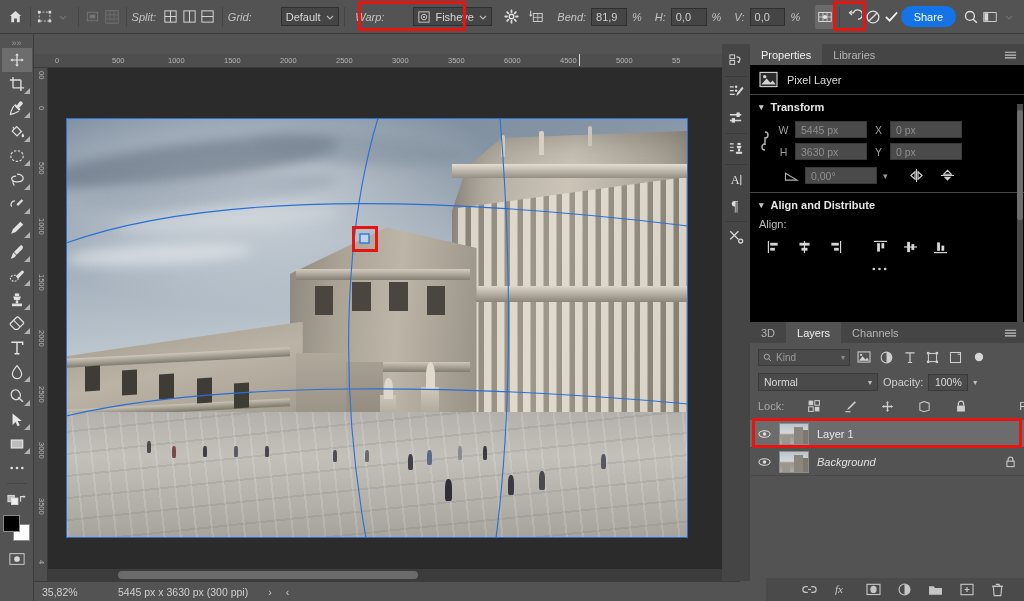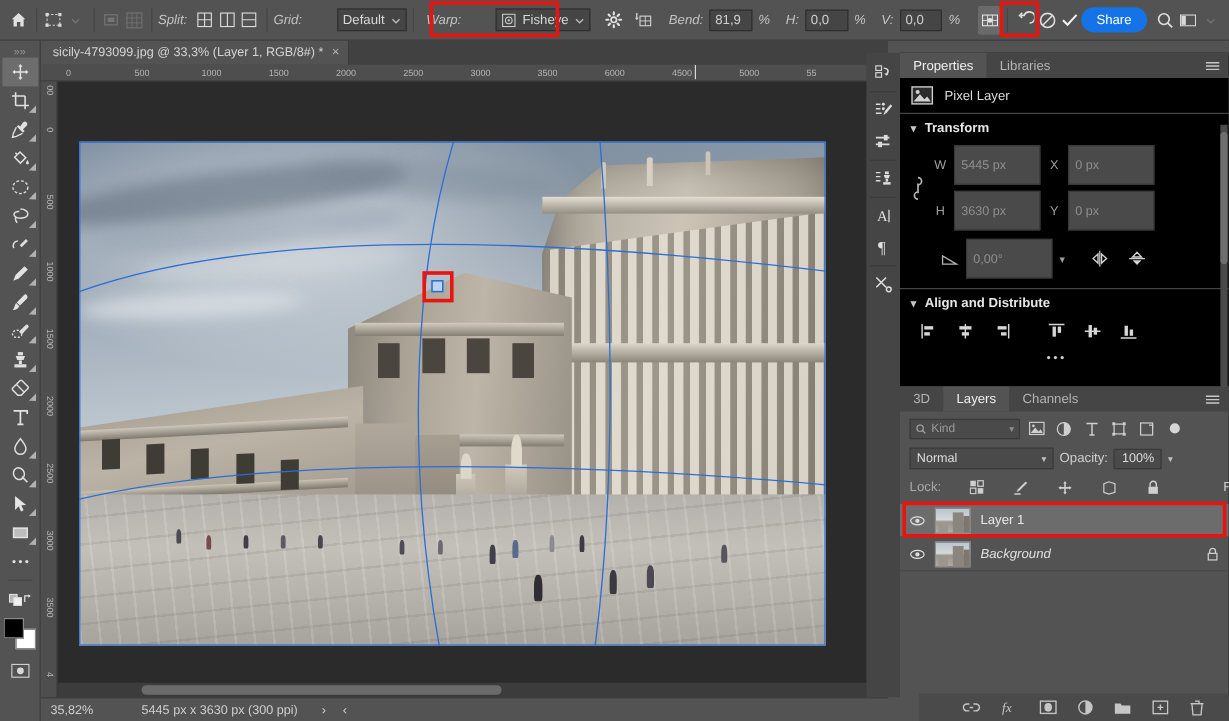--- a/index.html
+++ b/index.html
@@ -129,21 +129,21 @@
   .panels { position:absolute; left:750px; top:44px; width:274px; height:537px; background:#000000; }
   .ptabs { height:21px; background:#454545; display:flex; align-items:stretch; position:relative; }
   .ptab { display:flex; align-items:center; padding:0 11px; font-size:11px; color:#b4b4b4; }
   .ptab.act { background:#535353; color:#f0f0f0; }
   .pmenu { position:absolute; right:7px; top:6px; color:#c5c5c5; }
   .prow { display:flex; align-items:center; padding:6px 9px; gap:9px; }
   .psec { border-top:1px solid #454545; padding:6px 9px 8px; }
   .sechead { display:flex; align-items:center; gap:7px; color:#e6e6e6; font-size:11px; font-weight:bold; }
   .chev { font-size:9px; color:#c8c8c8; }
   .field {
-    background:#4a4a4a; border:1px solid #3a3a3a; height:33px; width:72px;
+    background:#4a4a4a; border:1px solid #3a3a3a; height:17px; width:72px;
     display:flex; align-items:center; padding:0 5px; color:#8f8f8f; font-size:10.5px;
   }
   .flabel { color:#9f9f9f; font-size:10.5px; width:11px; text-align:center; }
   .aicon { width:22px; height:20px; display:flex; align-items:center; justify-content:center; color:#d6d6d6; }
 
   .layerspanel { position:absolute; left:750px; top:322px; width:274px; height:279px; background:#535353; }
   .lfilter { display:flex; align-items:center; gap:4px; padding:5px 8px; }
   .kindbox { background:#4a4a4a; border:1px solid #3a3a3a; height:17px; width:92px;
              display:flex; align-items:center; gap:4px; padding:0 4px; color:#9b9b9b; font-size:10px; }
   .fic { width:19px; height:18px; display:flex; align-items:center; justify-content:center; color:#cfcfcf; }
@@ -343,26 +343,20 @@
     <div class="obtn dis">
       <svg width="8" height="8" viewBox="0 0 8 8">
           <path d="M1 3 L4 6 L7 3" fill="none" stroke="#a8a8a8" stroke-width="1.1"></path>
         </svg>
     </div>
 
     <div class="redbox" style="left:358px; top:1px; width:108px; height:30px;"></div>
     <div class="redbox" style="left:833px; top:1px; width:33px; height:30px;"></div>
   </div>
 
-  <div class="tabstrip">
-    <div class="doctab">
-      <span>sicily-4793099.jpg @ 33,3% (Layer 1, RGB/8#) *</span>
-      <span class="x">×</span>
-    </div>
-  </div>
 
   <div class="toolbar">
     <div class="grip">»»</div>
 
     <div class="tool sel nocorner">
       <svg width="16" height="16" viewBox="0 0 18 18">
           <path d="M9 1.5 L11 4 H9.7 V8.3 H14 V7 L16.5 9 L14 11 V9.7 H9.7 V14 H11 L9 16.5 L7 14 H8.3 V9.7 H4 V11 L1.5 9 L4 7 V8.3 H8.3 V4 H7 Z" fill="#e4e4e4"></path>
         </svg>
     </div>
     <div class="tool">
@@ -761,20 +755,21 @@
             </svg>
         </span>
       </div>
     </div>
 
     <div class="psec">
       <div class="sechead">
         <span class="chev">▾</span>
         <span>Align and Distribute</span>
       </div>
+      <div style="color:#bdbdbd; margin-top:7px;">Align:</div>
       <div style="display:flex; align-items:center; gap:8px; margin-top:7px; padding-left:4px;">
         <span class="aicon">
           <svg width="15" height="14" viewBox="0 0 16 15">
               <path d="M1.5 1 V14" stroke="#d6d6d6" stroke-width="1.3"></path>
               <rect x="3.4" y="3" width="8" height="3" fill="#d6d6d6"></rect>
               <rect x="3.4" y="8.4" width="5" height="3" fill="#d6d6d6"></rect>
             </svg>
         </span>
         <span class="aicon">
           <svg width="15" height="14" viewBox="0 0 16 15">

